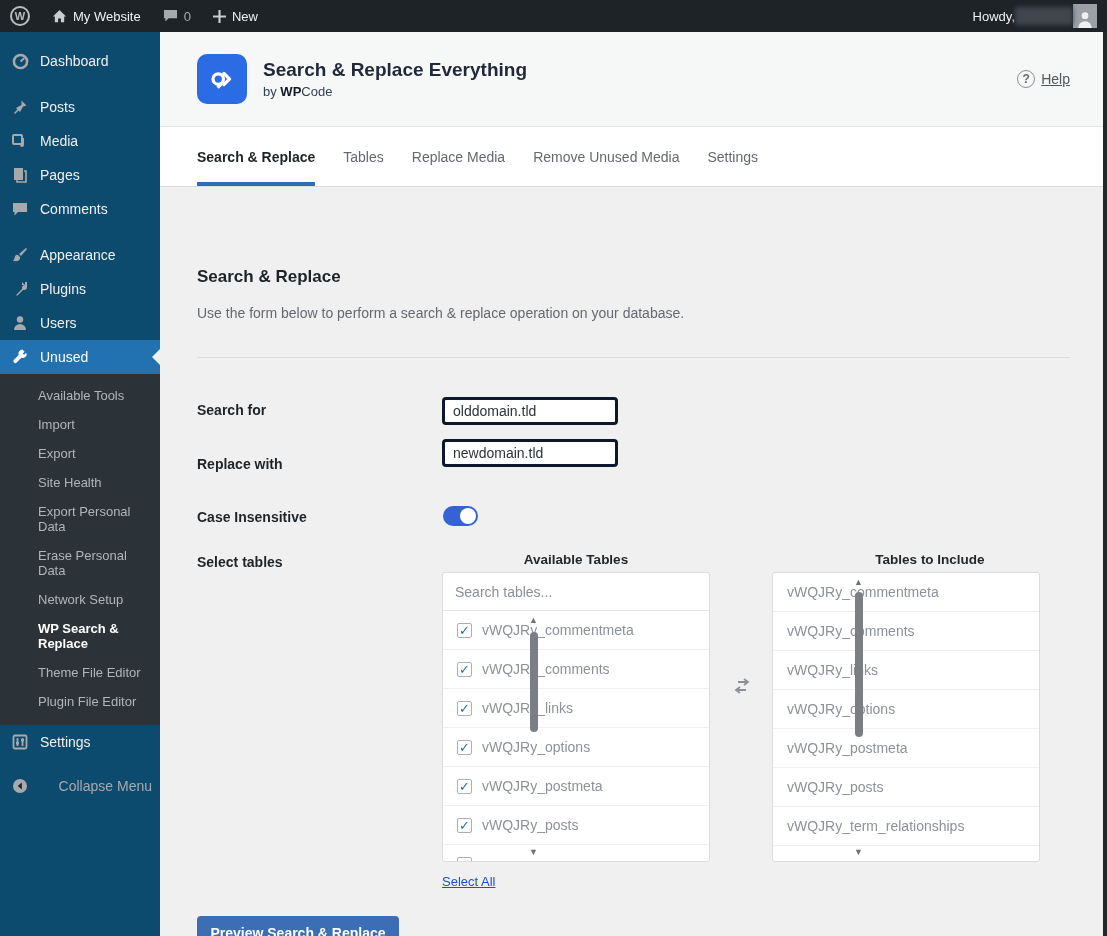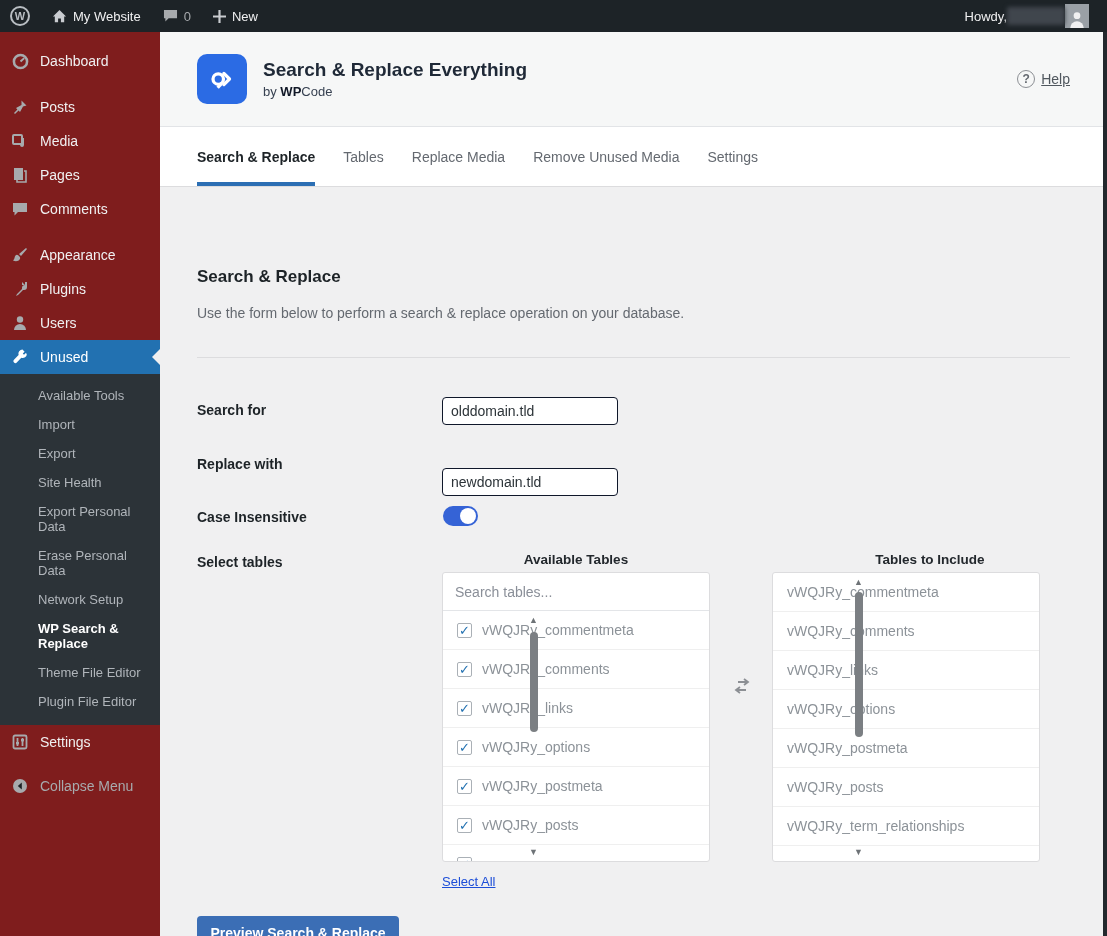--- a/index.html
+++ b/index.html
@@ -8,40 +8,40 @@
 
   
   #adminbar { position:absolute; left:0; top:0; width:1107px; height:32px; background:#1d2327;
     color:#f0f0f1; display:flex; align-items:center; z-index:30; }
   .ab-left { display:flex; align-items:center; gap:2px; }
   .ab-item { display:flex; align-items:center; gap:6px; padding:0 10px; height:32px; cursor:pointer; color:#f0f0f1; }
   .ab-item svg { display:block; }
   .wp-logo-circle { width:20px; height:20px; border-radius:50%; border:2px solid #b9bec3;
     color:#b9bec3; font-weight:bold; font-size:11px; display:flex; align-items:center; justify-content:center; }
   .ab-count { color:#a7aaad; }
-  .ab-right { margin-left:auto; display:flex; align-items:center; padding-right:18px; }
+  .ab-right { margin-left:auto; display:flex; align-items:center; padding-right:10px; }
   .howdy { color:#f0f0f1; }
   .blur-name { width:58px; height:18px; background:#40464d; border-radius:2px; filter:blur(2px); }
   .avatar { width:24px; height:24px; background:#9aa0a6; display:flex; align-items:flex-end; justify-content:center; overflow:hidden; }
 
   
-  #sidebar { position:absolute; left:0; top:32px; width:160px; height:904px; background:#7f1d1d; z-index:20; }
+  #sidebar { position:absolute; left:0; top:32px; width:160px; height:904px; background:#0c4a6e; z-index:20; }
   .menu-item { display:flex; align-items:center; gap:10px; height:34px; padding:0 8px 0 10px;
     color:#f0f0f1; font-size:14px; cursor:pointer; position:relative; }
   .menu-item .mi-icon { width:20px; display:flex; justify-content:center; }
   .menu-item svg { fill:#a7aaad; stroke:#a7aaad; }
   .menu-sep { height:12px; }
   .menu-item.active { background:#2271b1; color:#fff; }
   .menu-item.active svg { fill:#fff; stroke:#fff; }
   .menu-item.active .arrow-notch { position:absolute; right:0; top:50%; margin-top:-8px; width:0; height:0;
     border:8px solid transparent; border-right-color:#f0f0f1; }
   #submenu { background:#2c3338; padding:7px 0 9px 0; }
   .submenu-item { padding:7px 12px 7px 38px; color:#b0b5ba; font-size:13px; cursor:pointer; }
   .submenu-item.active { color:#fff; font-weight:bold; }
-  .collapse-item { margin-top:10px; color:#a7aaad; }
+  .collapse-item { margin-top:10px; color:#a7aaad;justify-content:space-between; }
   .collapse-item span.lbl { color:#a7aaad; }
 
   
   #rightstrip { position:absolute; right:0; top:32px; width:4px; height:904px; background:#23282d; z-index:25; }
 
   
   #content { position:absolute; left:160px; top:32px; width:947px; height:904px; background:#f0f0f1; }
 
   #plugin-header { position:absolute; left:0; top:0; width:100%; height:95px; background:#f6f7f7;
     border-bottom:1px solid #e2e4e7; display:flex; align-items:center; padding:0 37px; }
@@ -62,21 +62,21 @@
   .tab.active { color:#1d2327; font-weight:bold; }
   .tab.active:after { content:""; position:absolute; left:0; right:0; bottom:0; height:4px; background:#2c6fb4; }
 
   #panel-body { position:absolute; left:0; top:155px; width:100%; height:749px; }
 
   .section-heading { position:absolute; left:37px; top:80px; font-size:17px; font-weight:bold; color:#1d2327; }
   .section-desc { position:absolute; left:37px; top:118px; font-size:14px; color:#646970; }
   .divider { position:absolute; left:37px; top:170px; width:873px; height:1px; background:#dcdcde; }
 
   .field-label { position:absolute; left:37px; font-size:14px; font-weight:bold; color:#1d2327; }
-  .text-input { position:absolute; left:282px; width:176px; height:28px; border:1px solid #0f172a;
+  .text-input { position:absolute; left:282px; width:176px; height:28px; border:3px solid #0f172a;
     border-radius:4px; background:#fff; padding:0 8px; font-size:14px; color:#2c3338;
     font-family:"Liberation Sans","DejaVu Sans",sans-serif; }
 
   .toggle { position:absolute; left:283px; width:35px; height:20px; border-radius:10px; background:#3563d6; cursor:pointer; }
   .toggle .knob { position:absolute; right:2px; top:2px; width:16px; height:16px; border-radius:50%; background:#fff; }
 
   .col-header { position:absolute; font-size:13.5px; font-weight:bold; color:#23282d; width:268px; text-align:center; }
 
   .table-panel { position:absolute; width:268px; height:290px; background:#fff; border:1px solid #dcdcde;
     border-radius:3px; overflow:hidden; }
@@ -314,21 +314,21 @@
 
   <div id="panel-body">
     <div class="section-heading">Search &amp; Replace</div>
     <div class="section-desc">Use the form below to perform a search &amp; replace operation on your database.</div>
     <div class="divider"></div>
 
     <div class="field-label" style="top:215px;">Search for</div>
     <input class="text-input" style="top: 210px;" value="olddomain.tld">
 
     <div class="field-label" style="top:269px;">Replace with</div>
-    <input class="text-input" style="top: 281px;" value="newdomain.tld">
+    <input class="text-input" style="top: 252px;" value="newdomain.tld">
 
     <div class="field-label" style="top:322px;">Case Insensitive</div>
     <div class="toggle" style="top:319px;">
       <div class="knob"></div>
     </div>
 
     <div class="field-label" style="top:367px;">Select tables</div>
 
     <div class="col-header" style="left:282px; top:365px;">Available Tables</div>
     <div class="col-header" style="left:636px; top:365px;">Tables to Include</div>

